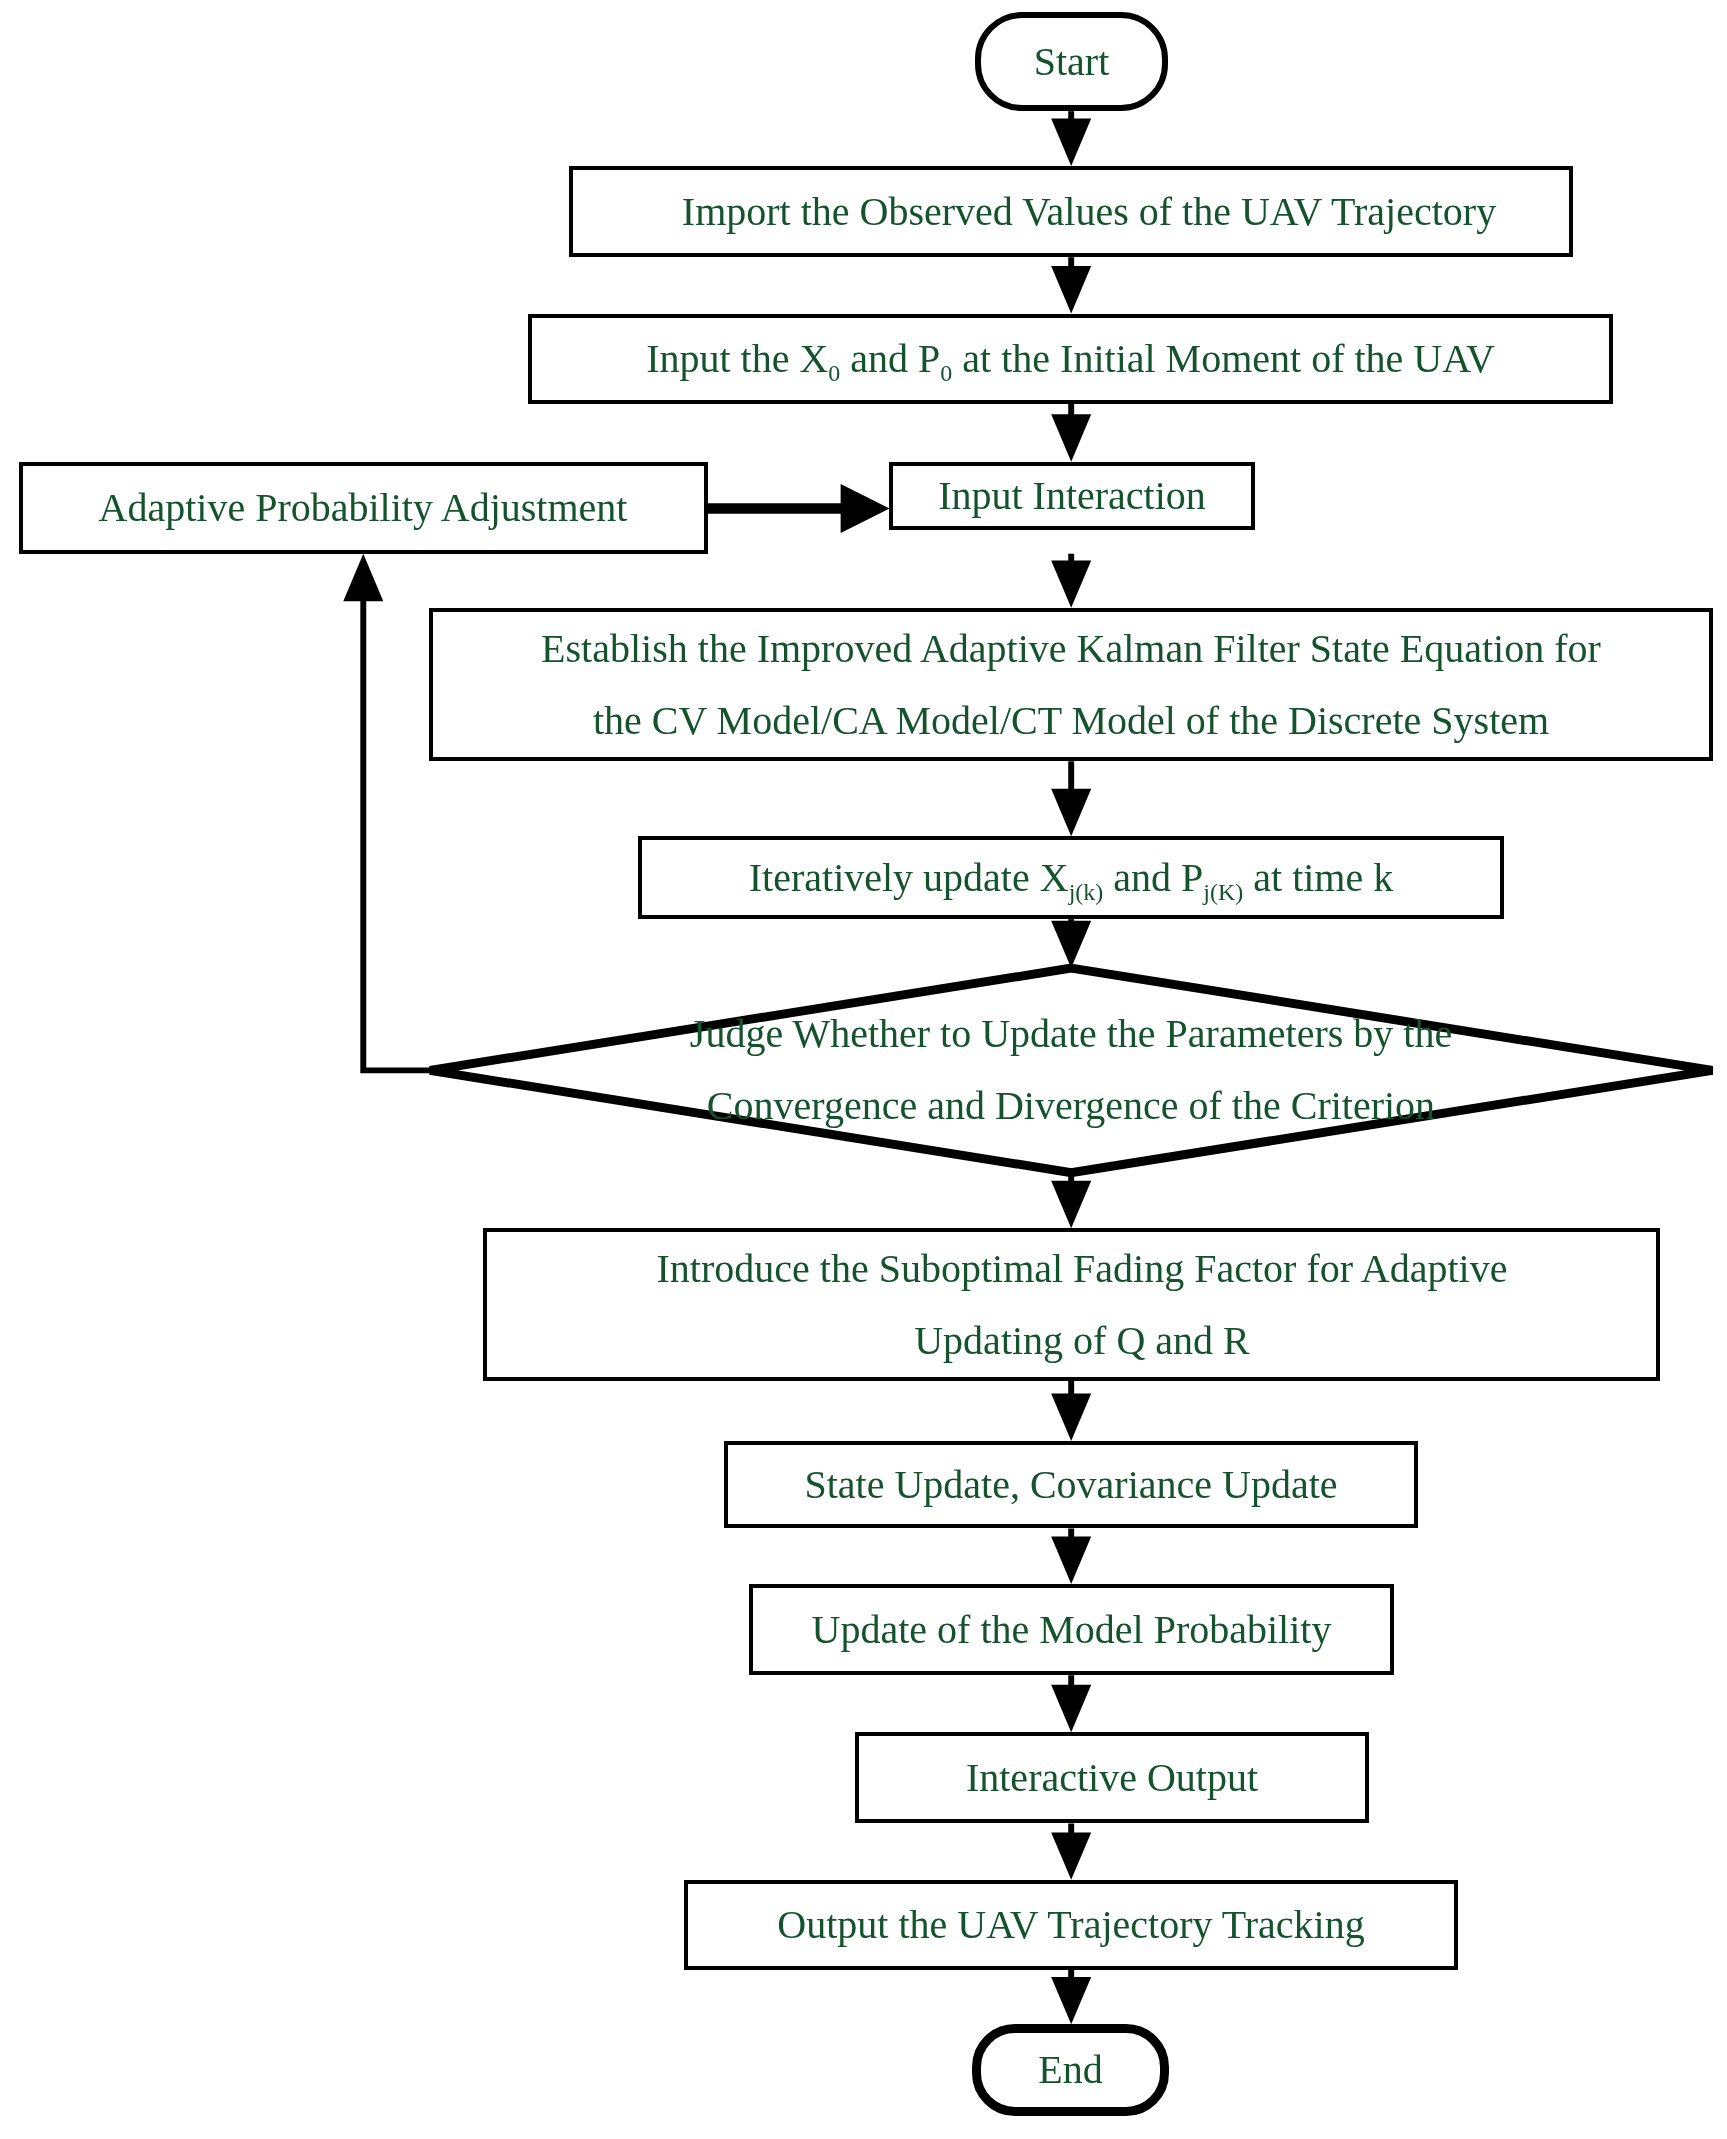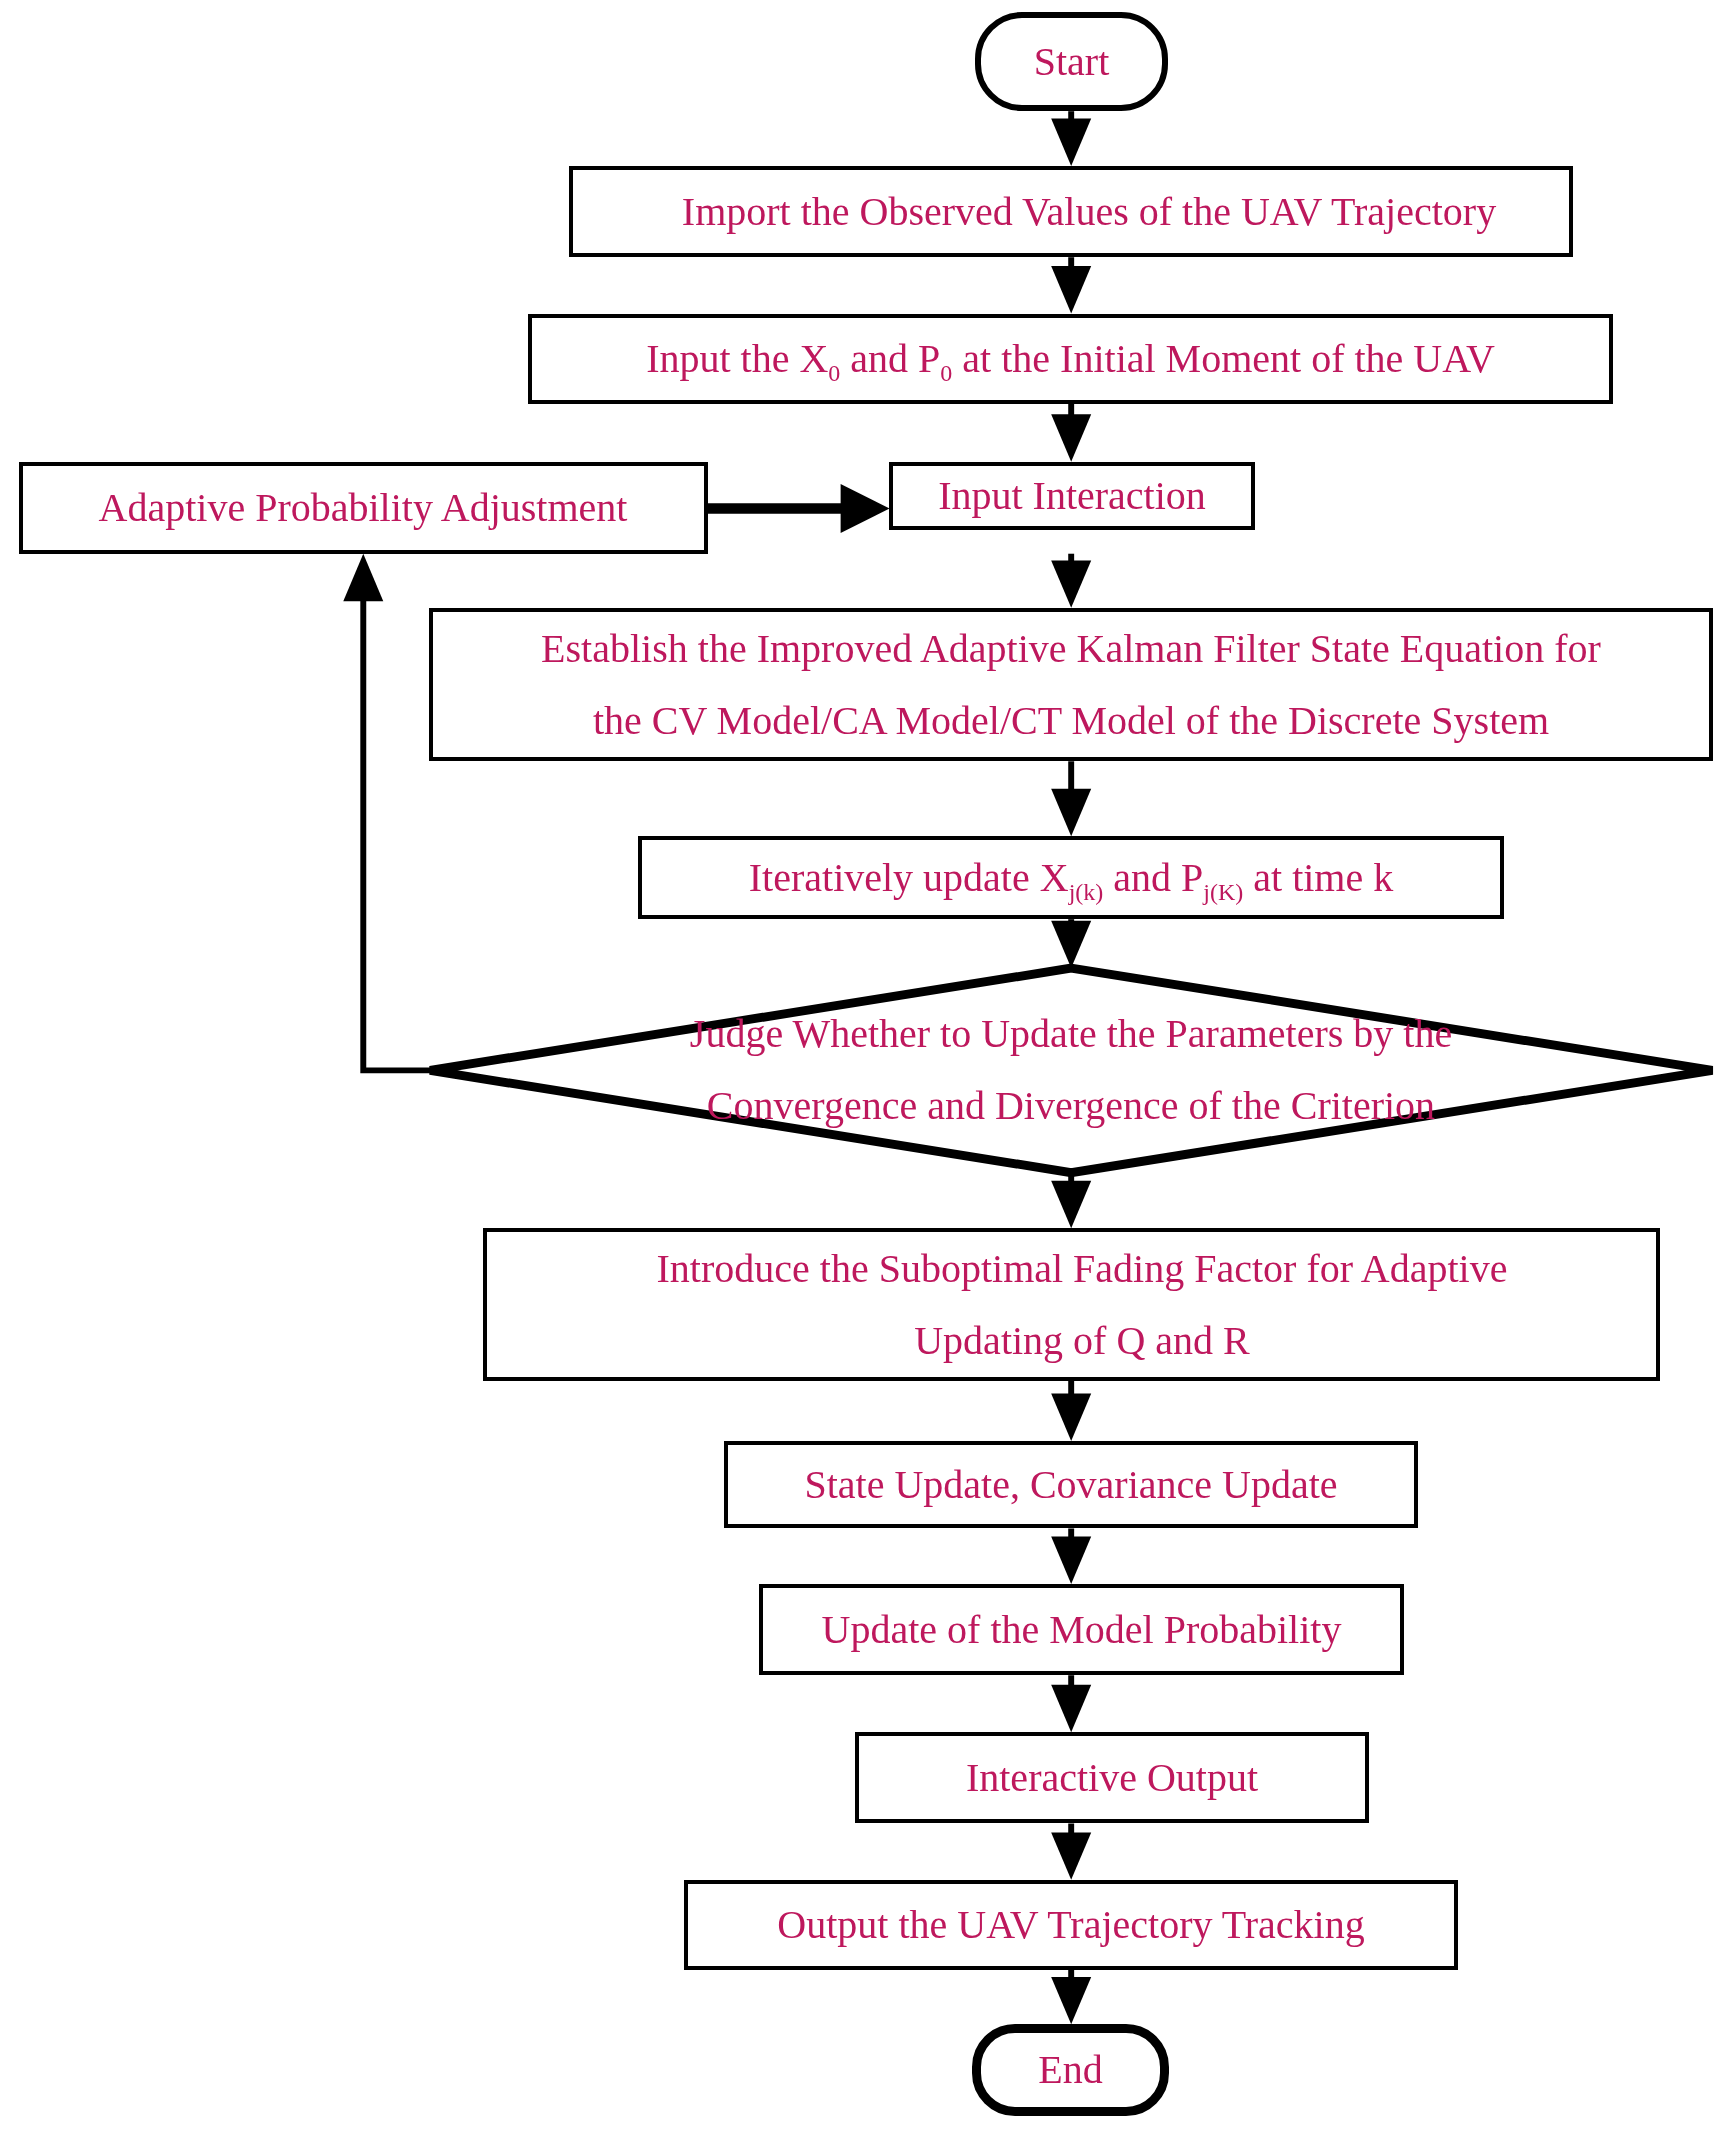--- a/index.html
+++ b/index.html
@@ -6,21 +6,21 @@
     margin: 0;
     padding: 0;
     background: #ffffff;
   }
   .canvas {
     position: relative;
     width: 1728px;
     height: 2140px;
     background: #ffffff;
     font-family: "Liberation Serif", "DejaVu Serif", serif;
-    color: #be185d;
+    color: #14532d;
     overflow: hidden;
   }
   .connectors {
     position: absolute;
     left: 0;
     top: 0;
     width: 1728px;
     height: 2140px;
   }
   .cline {
@@ -201,21 +201,21 @@
 
   <div class="node pre" style="left:483px; top:1228px; width:1177px; height:153px;padding-left:21px;">
     <span class="lbl">Introduce the Suboptimal Fading Factor for Adaptive
 Updating of Q and R</span>
   </div>
 
   <div class="node" style="left:724px; top:1441px; width:694px; height:87px;">
     <span class="lbl">State Update, Covariance Update</span>
   </div>
 
-  <div class="node" style="left:749px; top:1584px; width:645px; height:91px;margin-left:10px;">
+  <div class="node" style="left:749px; top:1584px; width:645px; height:91px;">
     <span class="lbl">Update of the Model Probability</span>
   </div>
 
   <div class="node" style="left:855px; top:1732px; width:514px; height:91px;">
     <span class="lbl">Interactive Output</span>
   </div>
 
   <div class="node" style="left:684px; top:1880px; width:774px; height:90px;">
     <span class="lbl">Output the UAV Trajectory Tracking</span>
   </div>

